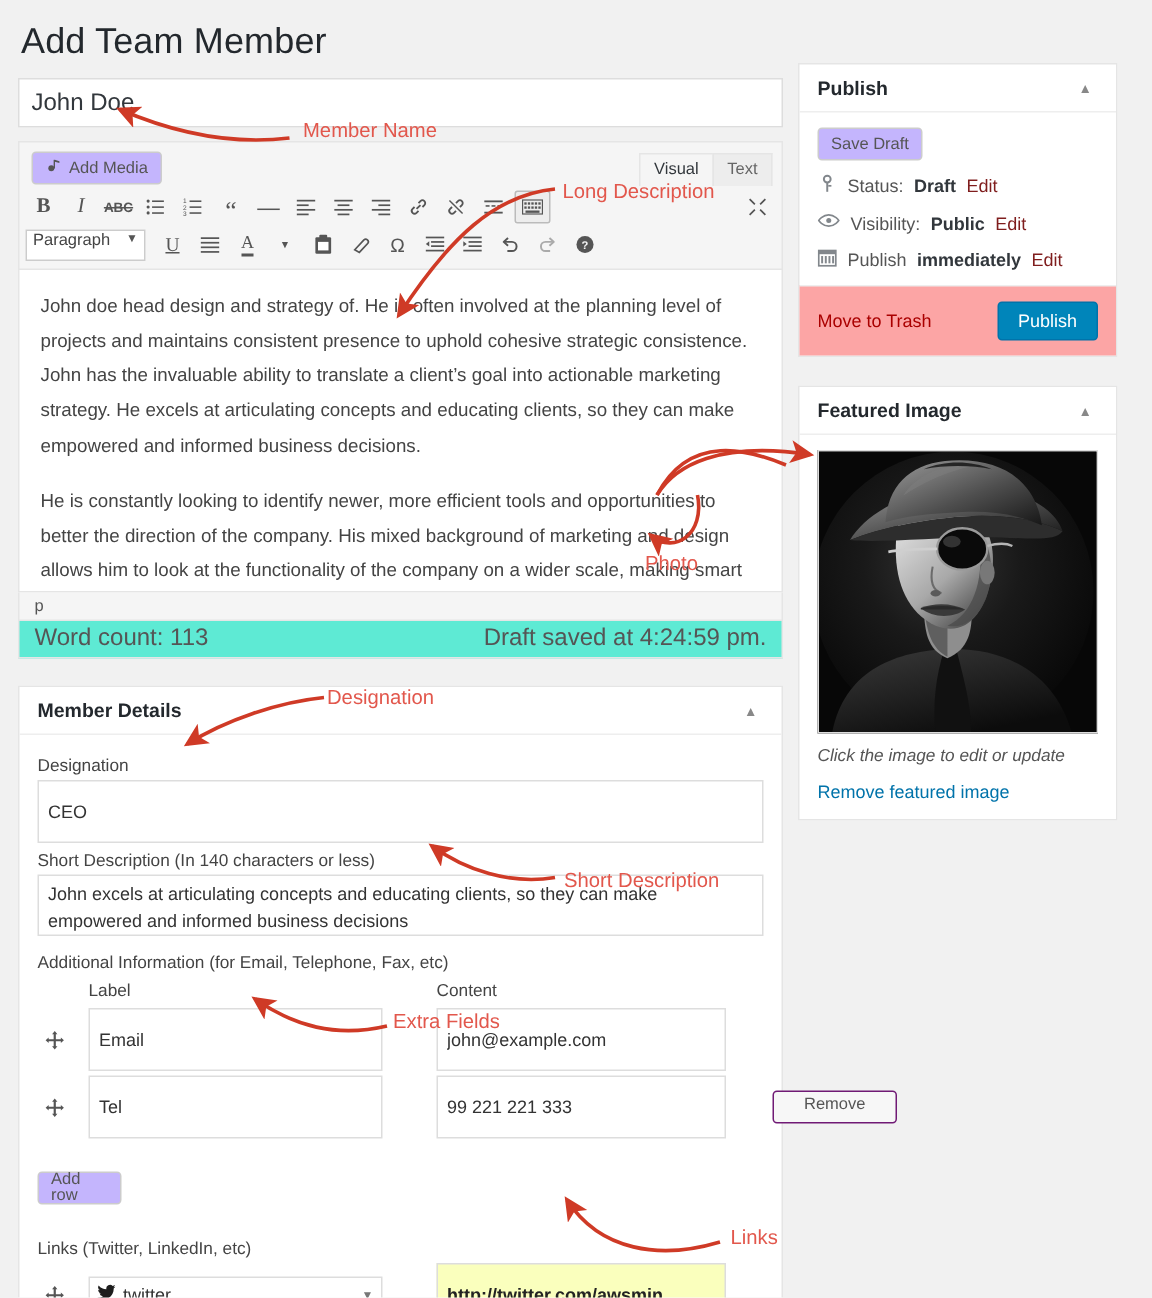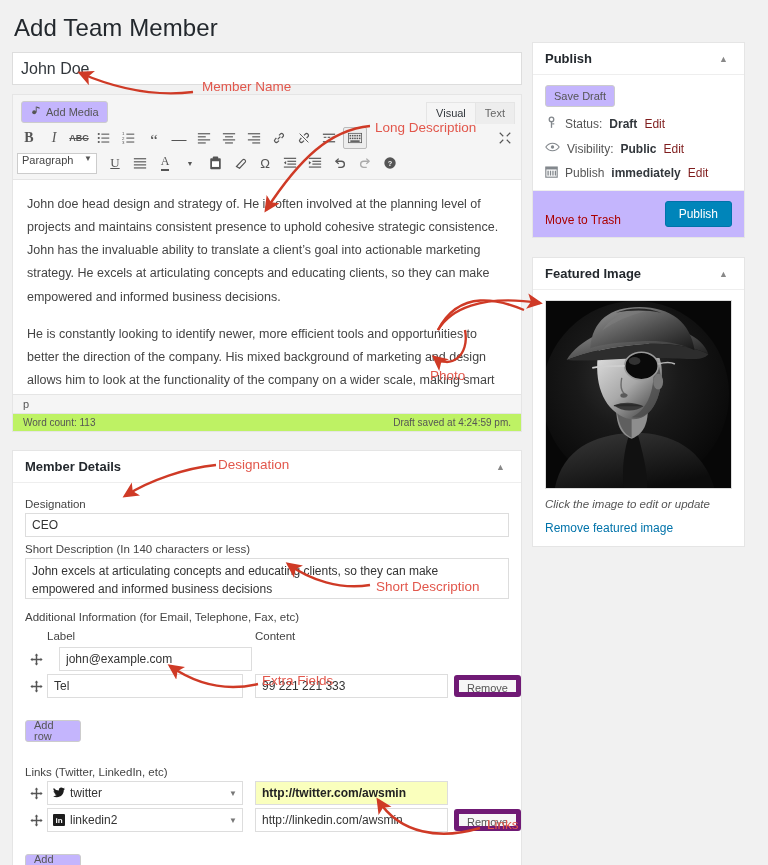--- a/index.html
+++ b/index.html
@@ -74,54 +74,54 @@
     background:#fff; border:1px solid #e5e5e5; border-top:none;
     padding:13px 14px 10px 14px; height:215px; overflow:hidden;
     font-size:12.5px; line-height:1.85; color:#444;
   }
   .editor-body p { margin:0 0 14px 0; }
   .path-bar {
     background:#f5f5f5; border:1px solid #e5e5e5; border-top:none;
     font-size:11px; color:#555; padding:3px 10px;
   }
   .status-bar {
-    background:#bef264; border:1px solid #e5e5e5; border-top:none;
-    font-size:10px; color:#555; padding:3px 10px;
+    background:#5eead4; border:1px solid #e5e5e5; border-top:none;
+    font-size:16px; color:#555; padding:3px 10px;
     display:flex; justify-content:space-between;
   }
 
   
   .postbox { background:#fff; border:1px solid #e5e5e5; margin-top:18px; }
   .pb-head {
     display:flex; align-items:center; justify-content:space-between;
     padding:8px 12px; border-bottom:1px solid #eee;
   }
   .pb-title { font-size:13px; font-weight:bold; color:#23282d; }
   .toggle-ind { color:#888; font-size:9px; cursor:pointer; padding:2px 4px; }
   .pb-body { padding:9px 12px 13px 12px; }
 
   .fld-label { font-size:11.5px; color:#444; margin:6px 0 3px 0; }
   .txt {
-    width:100%; height:24px; border:1px solid #ddd; background:#fff;
+    width:100%; height:42px; border:1px solid #ddd; background:#fff;
     font-size:12px; color:#333; padding:2px 6px; outline:none;
     font-family:"Liberation Sans", sans-serif;
   }
   textarea.txt { height:41px; resize:none; line-height:1.5; padding:3px 6px; overflow:hidden; }
 
-  .rowgrid { display:flex; align-items:center; gap:0; margin-top:3px; }
+  .rowgrid { display:flex; align-items:center; gap:12px; margin-top:3px; }
   .handle {
     width:22px; color:#555; display:flex; align-items:center; justify-content:center;
     cursor:move; flex:none;
   }
   .cell-a { width:196px; flex:none; }
   .cell-gap { width:12px; flex:none; }
   .cell-b { width:193px; flex:none; }
   .rm {
-    margin-left:6px; font-size:11px; color:#555; background:#f7f7f7;
-    border:5px solid #701a75; border-radius:3px; padding:3px 8px; cursor:pointer;
+    margin-left:19px; font-size:11px; color:#555; background:#f7f7f7;
+    border:1px solid #701a75; border-radius:3px; padding:3px 20px; cursor:pointer;
     height:22px; line-height:1;
   }
   .colhead { font-size:11.5px; color:#444; margin-bottom:2px; }
   .addrow { margin-top:22px; }
 
   .selbox {
     width:100%; height:24px; border:1px solid #ddd; background:#fff;
     display:flex; align-items:center; padding:0 5px; font-size:12px; color:#333;
     cursor:pointer; justify-content:space-between;
   }
@@ -134,22 +134,22 @@
     border-radius:1px; font-family:"Liberation Sans", sans-serif;
   }
   .hl { background:#faffbd; font-weight:bold; color:#222; }
 
   
   .sb-body { padding:10px 12px 0 12px; }
   .pub-line { display:flex; align-items:center; gap:7px; font-size:12px; color:#555; margin:9px 0; }
   .pub-line b { color:#32373c; }
   .lnk { color:#7f1d1d; cursor:pointer; text-decoration:none; }
   .pub-foot {
-    display:flex; align-items:flex-end; justify-content:space-between;
-    border-top:1px solid #eee; padding:10px 12px; background:#c4b5fd; margin-top:4px;
+    display:flex; align-items:center; justify-content:space-between;
+    border-top:1px solid #eee; padding:10px 12px; background:#fca5a5; margin-top:4px;
   }
   .trash { color:#a00; font-size:12px; cursor:pointer; }
   .btn-primary {
     background:#0085ba; border:1px solid #0073aa; color:#fff; font-size:12px;
     padding:5px 13px; border-radius:3px; cursor:pointer; line-height:1.2;
   }
   .thumb {
     width:100%; height:0; padding-bottom:100%; position:relative;
     background:#0a0a0a; overflow:hidden; cursor:pointer; border:1px solid #ddd;
   }
@@ -413,20 +413,23 @@
           <div class="cell-a colhead">Label</div>
           <div class="cell-gap"></div>
           <div class="cell-b colhead">Content</div>
         </div>
 
         <div class="rowgrid">
           <div class="handle">
             <svg width="13" height="13" viewBox="0 0 16 16" fill="#555">
                 <path d="M8 0.5 L10.2 3 H8.9 v4.1 H13 V5.8 L15.5 8 L13 10.2 V8.9 H8.9 V13 h1.3 L8 15.5 L5.8 13 h1.3 V8.9 H3 v1.3 L0.5 8 L3 5.8 V7.1 h4.1 V3 H5.8 Z"></path>
               </svg>
+          </div>
+          <div class="cell-a">
+            <input class="txt" value="Email" style="">
           </div>
           <div class="cell-gap"></div>
           <div class="cell-b">
             <input class="txt" value="john@example.com" style="">
           </div>
         </div>
 
         <div class="rowgrid">
           <div class="handle">
             <svg width="13" height="13" viewBox="0 0 16 16" fill="#555">

